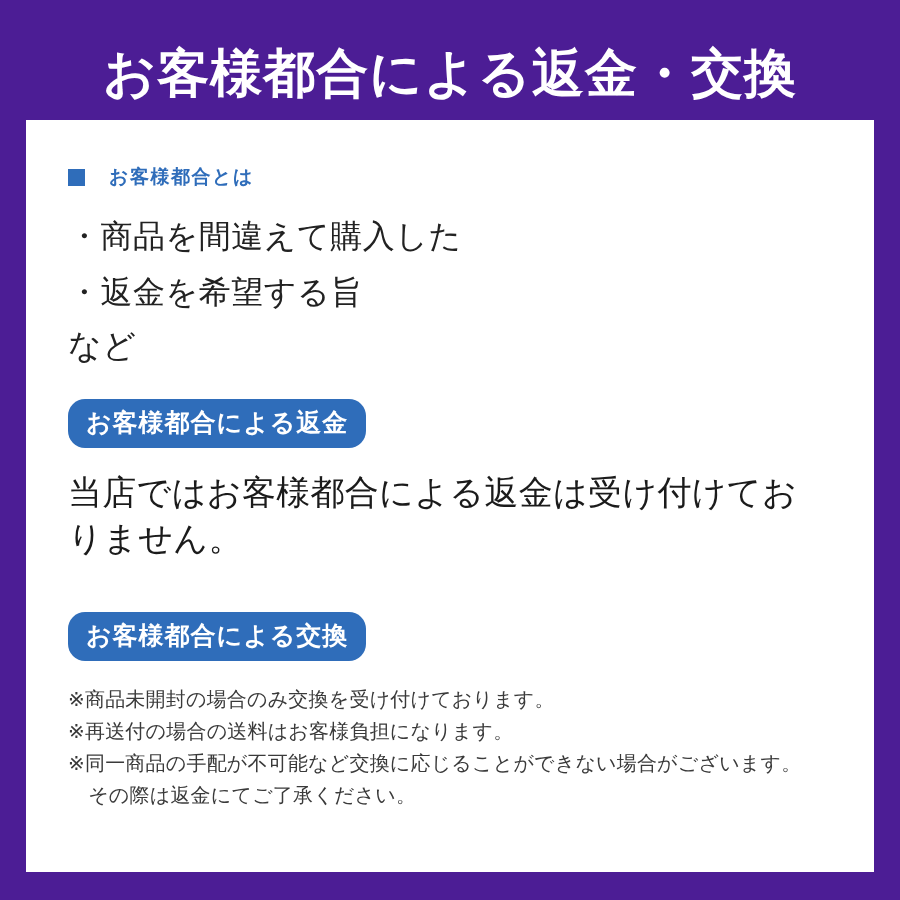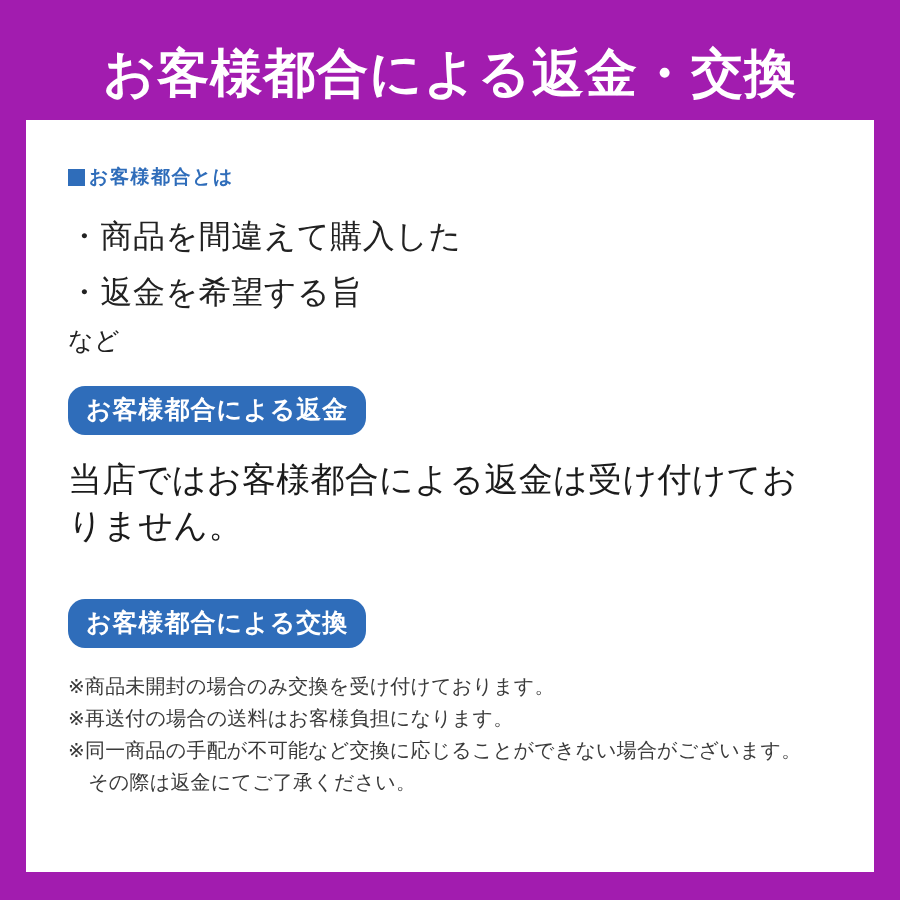--- a/index.html
+++ b/index.html
@@ -10,21 +10,21 @@
     width: 900px;
     height: 900px;
     background: #ffffff;
     font-family: "Liberation Sans", "DejaVu Sans", sans-serif;
     overflow: hidden;
   }
   .page {
     position: relative;
     width: 900px;
     height: 900px;
-    background: #a21caf;
+    background: #4c1d95;
     box-sizing: border-box;
     padding: 28px 26px 28px 26px;
     display: flex;
     flex-direction: column;
   }
   .title-bar {
     height: 92px;
     display: flex;
     align-items: center;
     justify-content: center;
@@ -41,21 +41,21 @@
   .card {
     background: #ffffff;
     flex: 1 1 auto;
     box-sizing: border-box;
     padding: 44px 42px 20px 42px;
     overflow: hidden;
   }
   .sub-head {
     display: flex;
     align-items: center;
-    gap: 4px;
+    gap: 24px;
     margin-bottom: 18px;
   }
   .sq-marker {
     width: 17px;
     height: 17px;
     background: #2f6dba;
     display: inline-block;
     flex: 0 0 auto;
   }
   .sub-head-label {
@@ -65,21 +65,21 @@
     letter-spacing: 1.5px;
   }
   .bullet {
     color: #222222;
     font-size: 32px;
     line-height: 1.75;
     letter-spacing: 0.5px;
   }
   .nado {
     color: #222222;
-    font-size: 25px;
+    font-size: 33px;
     line-height: 1.6;
     margin-bottom: 26px;
     letter-spacing: 0.5px;
   }
   .banner {
     display: inline-block;
     background: #2f6dba;
     color: #ffffff;
     font-size: 25px;
     font-weight: bold;

